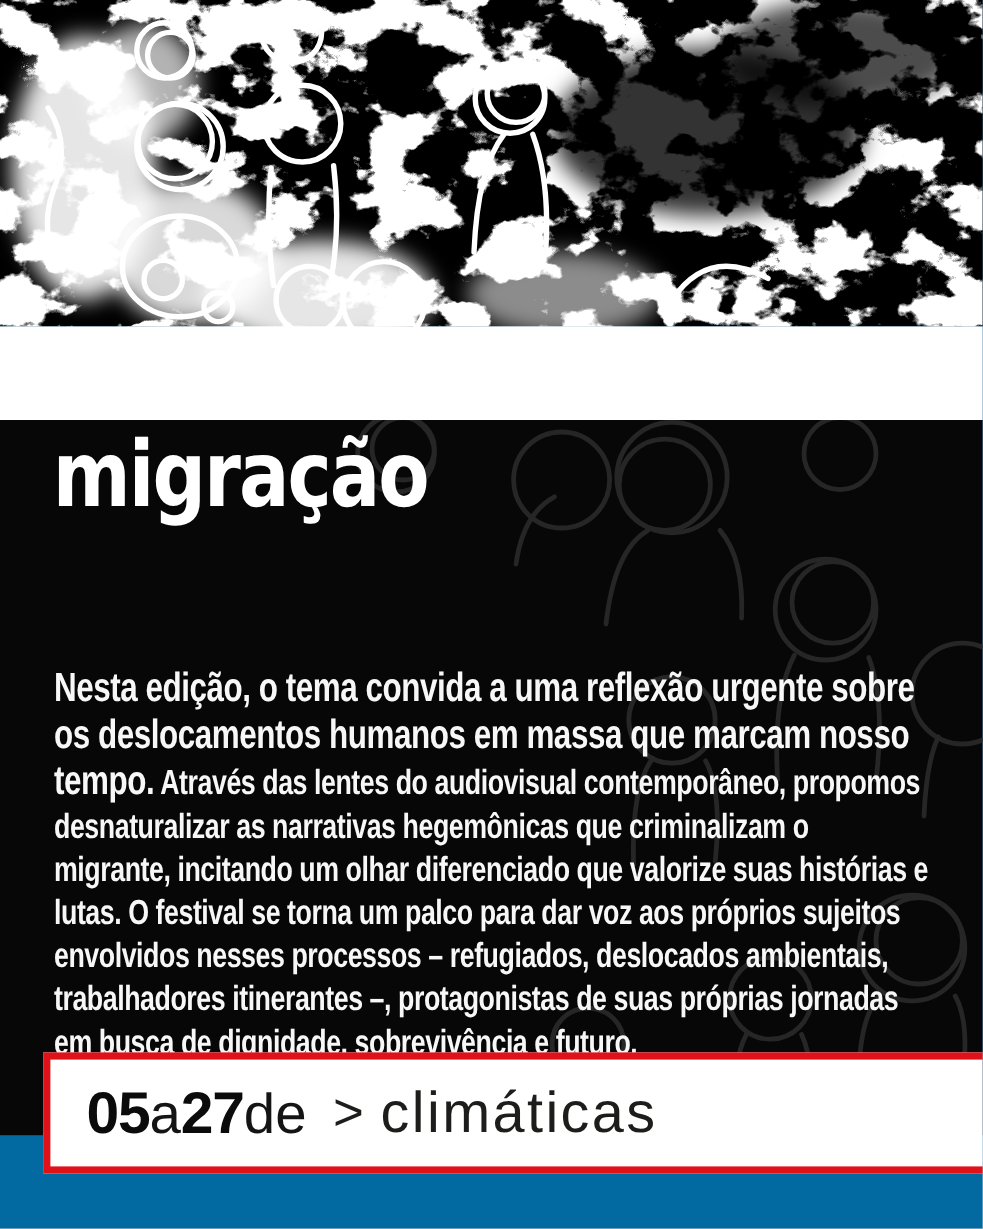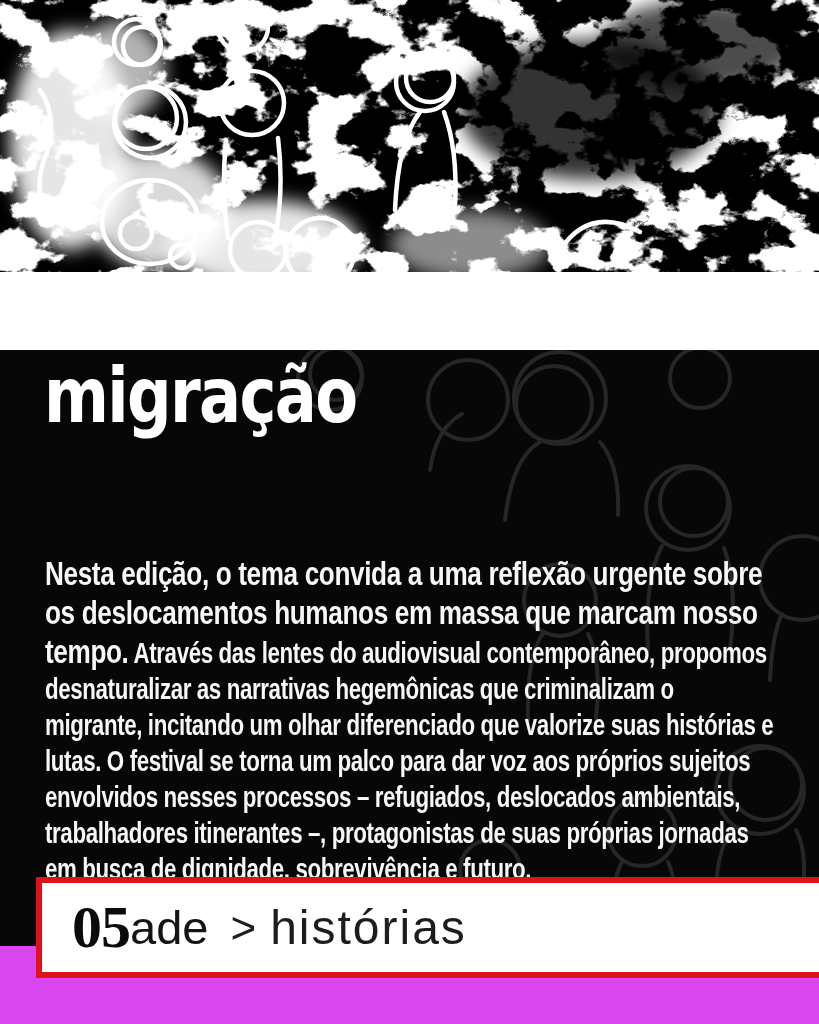--- a/index.html
+++ b/index.html
@@ -1,16 +1,16 @@
 <!DOCTYPE html>
 <html><head>
 <meta charset="utf-8">
 <style>
   html,body{margin:0;padding:0;background:#ffffff;}
-  .page{position:relative;width:819px;height:1024px;overflow:hidden;background:#d946ef;
+  .page{position:relative;width:819px;height:1024px;overflow:hidden;background:#0369a1;
         font-family:"Liberation Sans",sans-serif;}
 
   
   .hero{position:absolute;left:0;top:0;width:819px;height:272px;background:#000;overflow:hidden;}
   .hero svg{display:block;}
 
   
   .gap{position:absolute;left:0;top:272px;width:819px;height:78px;background:#ffffff;}
 
   
@@ -26,21 +26,21 @@
 
   .body-copy{position:absolute;left:45px;top:204px;width:948px;
              transform:scaleX(0.77);transform-origin:0 0;color:#f7f7f7;}
   .body-copy .lead{font-weight:bold;font-size:34px;line-height:39px;letter-spacing:-0.5px;}
   .body-copy .rest{font-weight:bold;font-size:29px;line-height:36px;letter-spacing:-0.5px;}
 
   
   .cta{position:absolute;left:36px;top:877px;right:-16px;height:101px;box-sizing:border-box;
        background:#ffffff;border:6px solid #df1219;display:flex;align-items:center;
        padding-left:30px;white-space:nowrap;cursor:pointer;}
-  .cta .heavy{font-family:Liberation Serif, serif;font-weight:bold;font-size:60px;
+  .cta .heavy{font-family:Liberation Sans, sans-serif;font-weight:bold;font-size:49px;
               color:#0b0b0b;letter-spacing:-1px;}
   .cta .lite{font-family:"Liberation Sans",sans-serif;font-weight:400;font-size:47px;
              color:#141414;letter-spacing:0px;}
   .cta .chev{font-weight:400;font-size:44px;color:#1d1d1b;margin:0 14px 0 22px;}
   .cta .link{font-weight:400;font-size:48px;color:#1d1d1b;letter-spacing:2px;}
 </style>
 </head>
 <body>
 
 <div class="page">
@@ -135,18 +135,19 @@
 
 
     <div class="body-copy">
       <span class="lead">Nesta edição, o tema convida a uma reflexão urgente sobre os deslocamentos humanos em massa que marcam nosso tempo.</span><span class="rest"> Através das lentes do audiovisual contemporâneo, propomos desnaturalizar as narrativas hegemônicas que criminalizam o migrante, incitando um olhar diferenciado que valorize suas histórias e lutas. O festival se torna um palco para dar voz aos próprios sujeitos envolvidos nesses processos – refugiados, deslocados ambientais, trabalhadores itinerantes –, protagonistas de suas próprias jornadas em busca de dignidade, sobrevivência e futuro.</span>
     </div>
   </div>
 
   <div class="cta">
     <span class="heavy">05</span>
       <span class="lite">a</span>
+      <span class="heavy">27</span>
       <span class="lite">de</span>
     <span class="chev">&gt;</span>
-    <span class="link">histórias</span>
+    <span class="link">climáticas</span>
   </div>
 
 </div>
 
 </body></html>

